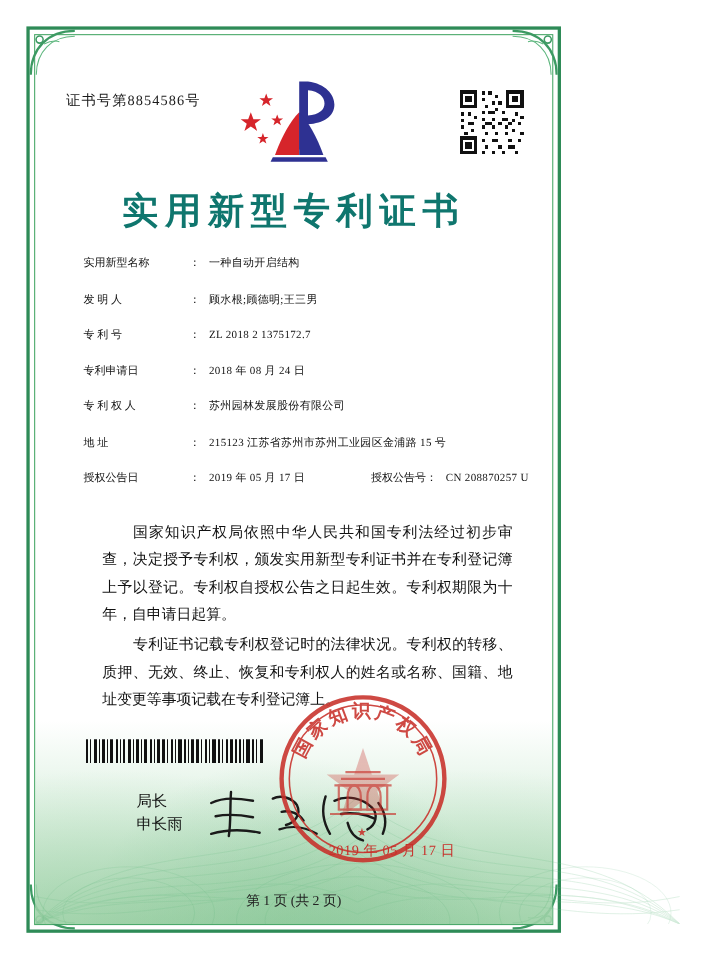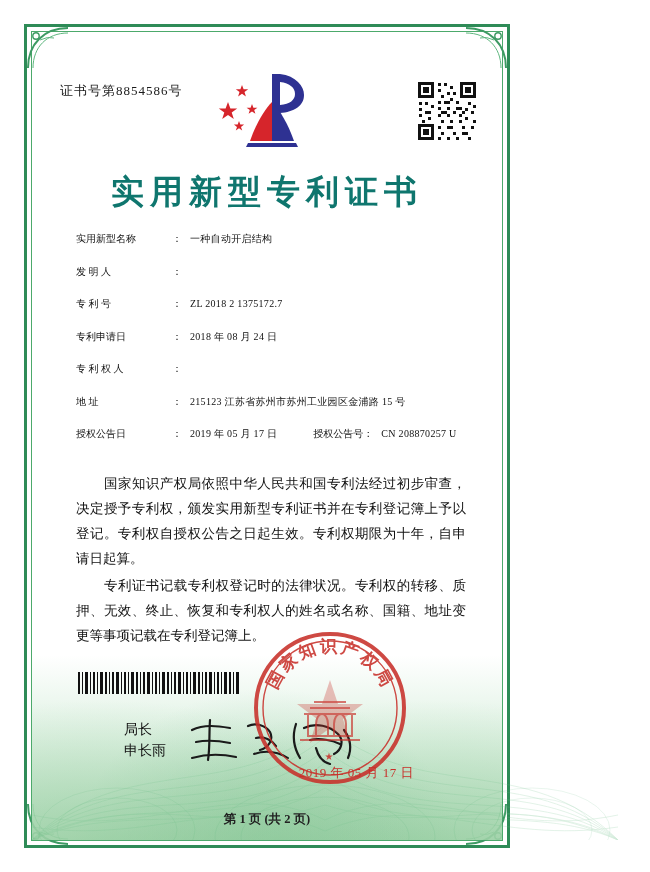--- a/index.html
+++ b/index.html
@@ -139,35 +139,35 @@
   }
   .field-label {
     width: 96px;
     flex: none;
     letter-spacing: 0px;
   }
   .field-colon { margin-right: 8px; }
   .field-value { letter-spacing: 0.3px; }
 
   .field-row.dual .second-label {
-    margin-left: 36px;
+    margin-left: 60px;
   }
 
   .paragraphs {
     position: absolute;
     left: 44px;
     right: 36px;
     top: 440px;
     font-size: 13.5px;
     line-height: 1.85;
     color: #111;
     text-align: justify;
   }
   .paragraphs p {
-    margin: 0 0 2px 0;
+    margin: 0 0 2px 17px;
     text-indent: 28px;
   }
 
   .barcode {
     position: absolute;
     left: 46px;
     bottom: 146px;
     width: 162px;
     height: 22px;
   }
@@ -208,21 +208,20 @@
     white-space: nowrap;
   }
 
   .page-no {
     position: absolute;
     left: 0; right: 0;
     bottom: 12px;
     text-align: center;
     font-size: 12.5px;
     color: #222;
-    font-weight: bold;
   }
 </style>
 </head>
 <body>
 
 <div class="certificate">
 
   <div class="frame-outer"></div>
   <div class="frame-inner"></div>
 
@@ -375,34 +374,36 @@
 
     <div class="fields">
       <div class="field-row">
         <span class="field-label">实用新型名称</span>
         <span class="field-colon">：</span>
         <span class="field-value">一种自动开启结构</span>
       </div>
       <div class="field-row">
         <span class="field-label">发 明 人</span>
         <span class="field-colon">：</span>
+        <span class="field-value">顾水根;顾德明;王三男</span>
       </div>
       <div class="field-row">
         <span class="field-label">专 利 号</span>
         <span class="field-colon">：</span>
         <span class="field-value">ZL 2018 2 1375172.7</span>
       </div>
       <div class="field-row">
         <span class="field-label">专利申请日</span>
         <span class="field-colon">：</span>
         <span class="field-value">2018 年 08 月 24 日</span>
       </div>
       <div class="field-row">
         <span class="field-label">专 利 权 人</span>
         <span class="field-colon">：</span>
+        <span class="field-value">苏州园林发展股份有限公司</span>
       </div>
       <div class="field-row">
         <span class="field-label">地 址</span>
         <span class="field-colon">：</span>
         <span class="field-value">215123  江苏省苏州市苏州工业园区金浦路 15 号</span>
       </div>
       <div class="field-row dual">
         <span class="field-label">授权公告日</span>
         <span class="field-colon">：</span>
         <span class="field-value">2019 年 05 月 17 日</span>

